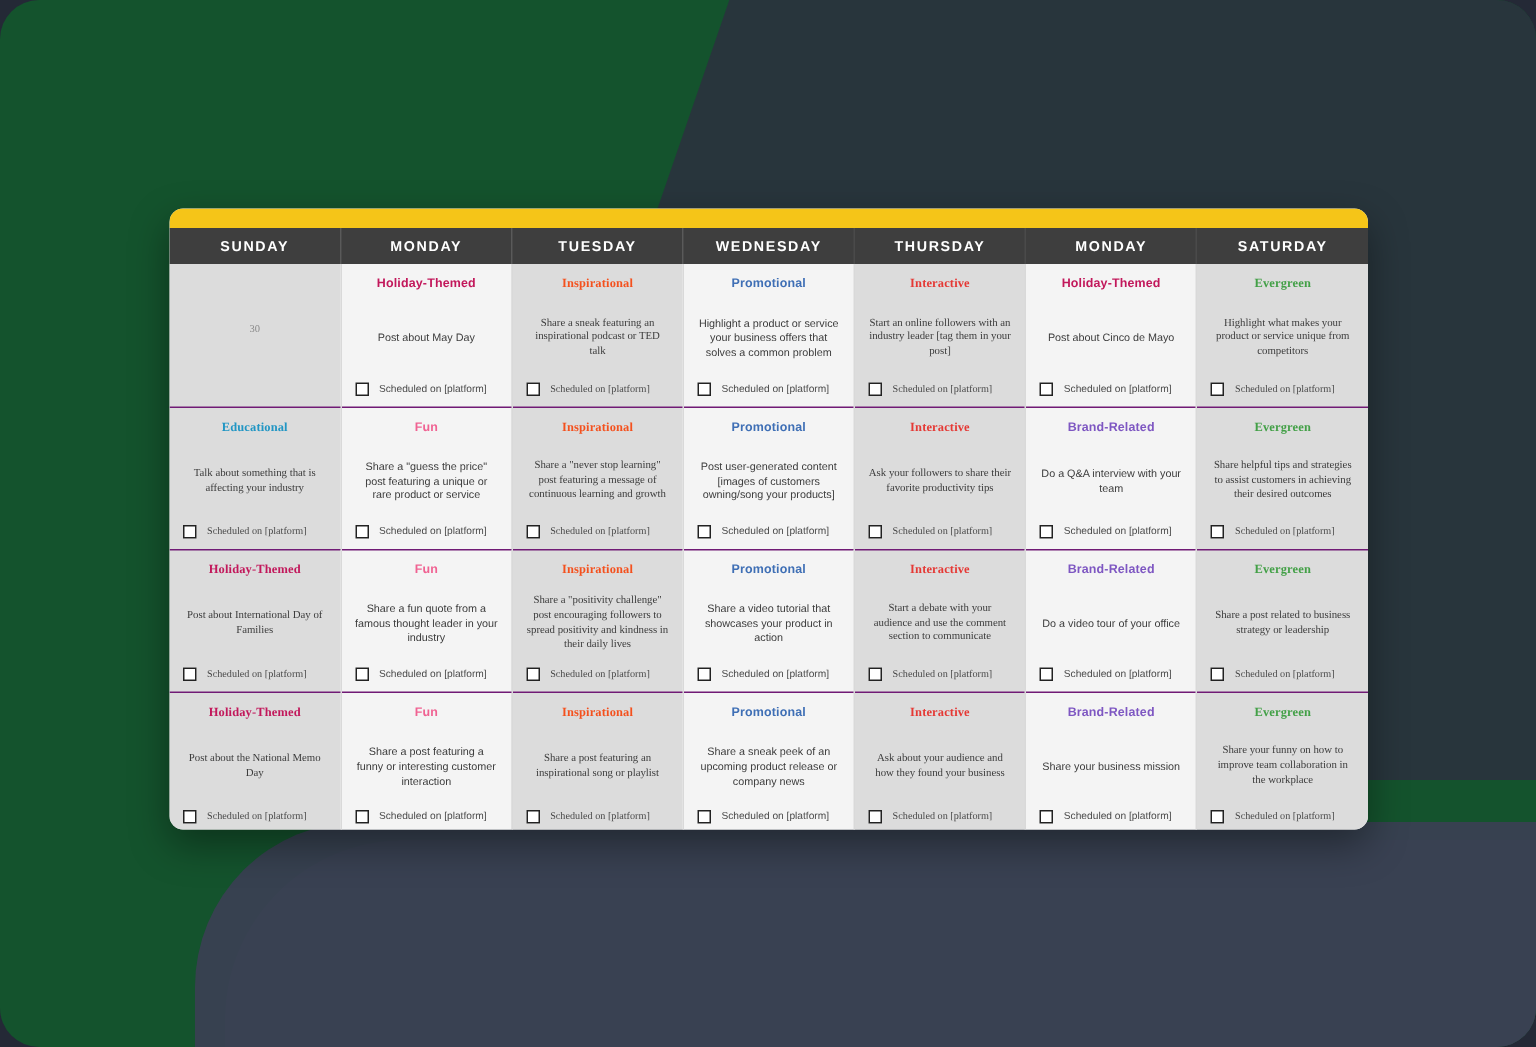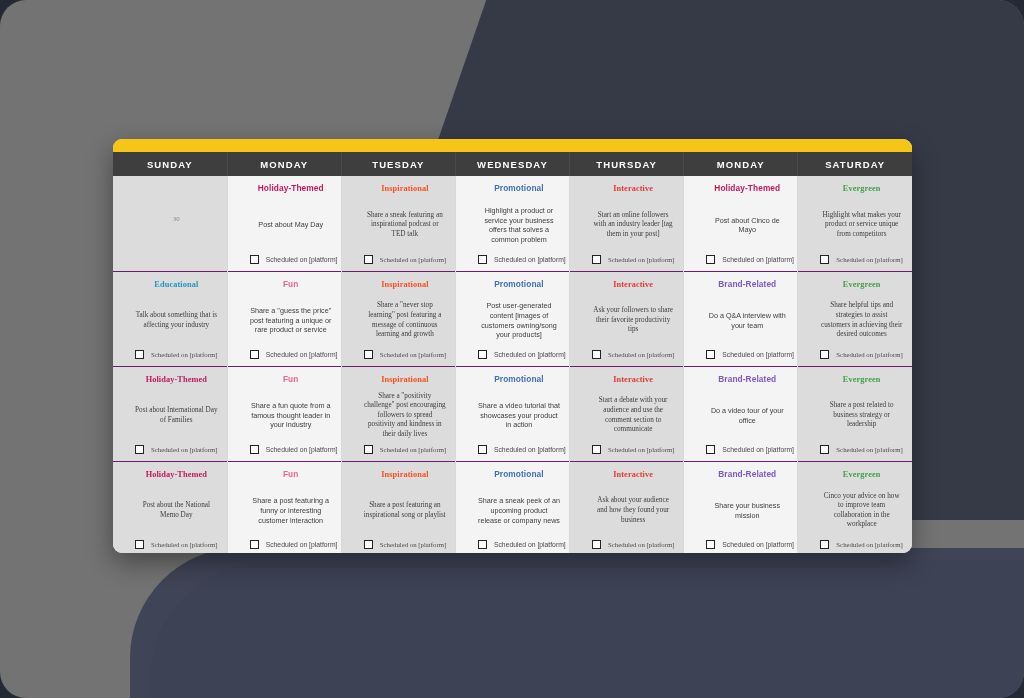--- a/index.html
+++ b/index.html
@@ -9,21 +9,21 @@
     height: 698px;
     overflow: hidden;
     background: #242936;
     font-family: "Liberation Sans", sans-serif;
   }
 
   #stage {
     position: relative;
     width: 1024px;
     height: 698px;
-    background: #737373;
+    background: #14532d;
     border-radius: 26px;
     overflow: hidden;
   }
 
   
   .bg-diag {
     position: absolute;
     top: -40px;
     left: 500px;
     width: 900px;
@@ -104,21 +104,21 @@
     background: #f4f4f4;
     height: 95px;
   }
   table.cal td:last-child { border-right: none; }
   table.cal td.shaded { background: #dcdcdc; font-family: Liberation Serif, serif; }
   table.cal tr.r1 td { border-top: none; }
 
   .cell {
     position: relative;
     height: 100%;
-    padding: 7px 7px 0 20px;
+    padding: 7px 7px 0 7px;
     display: flex;
     flex-direction: column;
     align-items: center;
   }
   .cat {
     font-size: 8.3px;
     font-weight: bold;
     text-align: center;
     line-height: 11px;
     margin-bottom: 2px;
@@ -462,21 +462,21 @@
                 <div class="desc">Share your business mission</div>
                 <div class="sched">
                   <span class="cb"></span>
                   <span class="sched-label">Scheduled on [platform]</span>
                 </div>
               </div>
             </td>
             <td class="shaded">
               <div class="cell">
                 <div class="cat" style="color: rgb(67, 160, 71);">Evergreen</div>
-                <div class="desc">Cinco your advice on how to improve team collaboration in the workplace</div>
+                <div class="desc">Share your funny on how to improve team collaboration in the workplace</div>
                 <div class="sched">
                   <span class="cb"></span>
                   <span class="sched-label">Scheduled on [platform]</span>
                 </div>
               </div>
             </td>
           </tr>
         </tbody>
     </table>
   </div>

